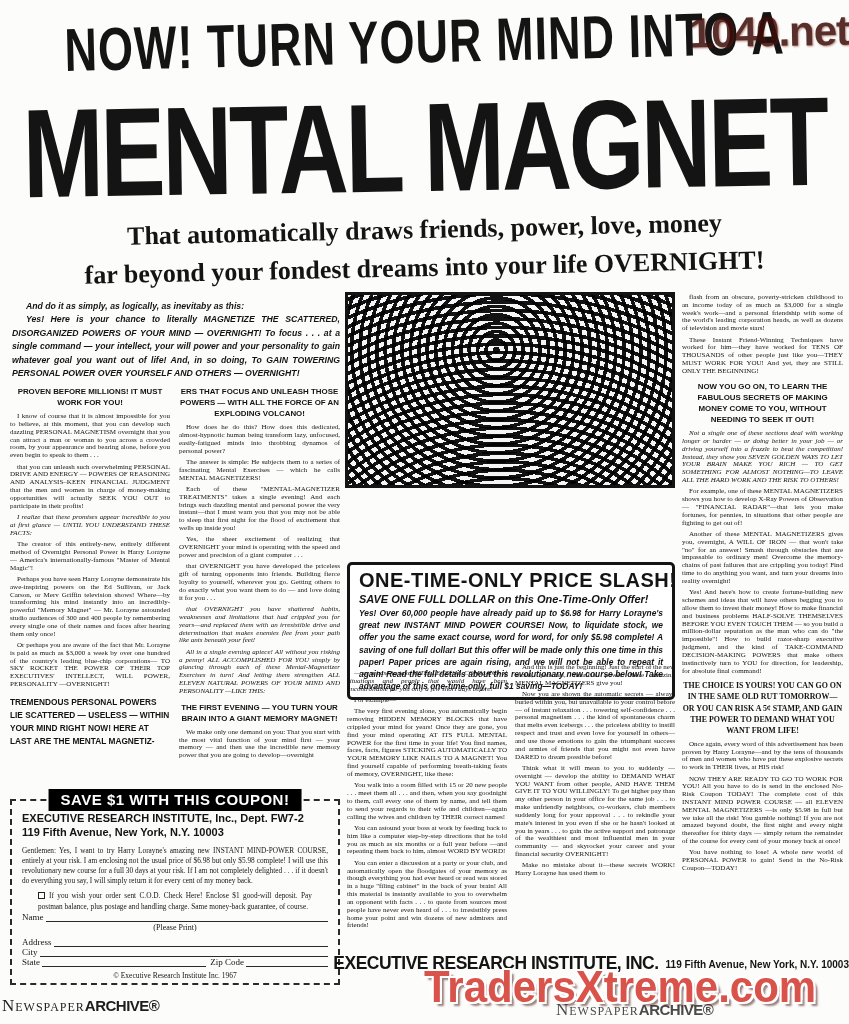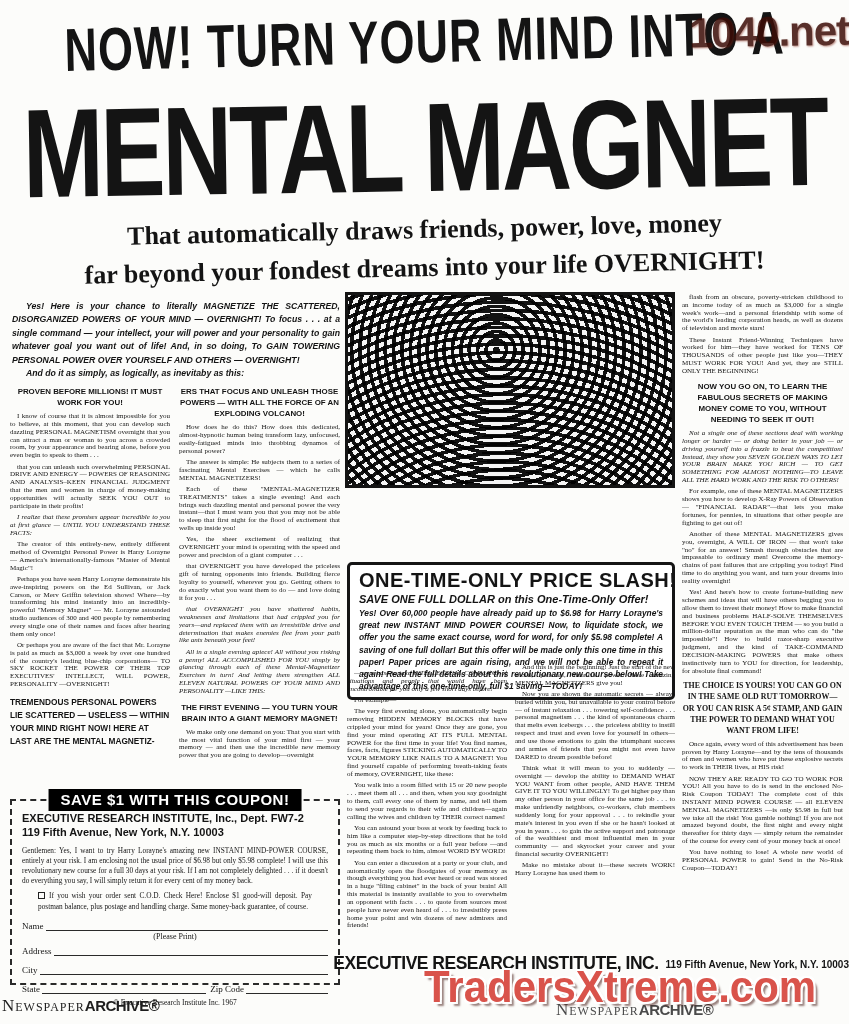--- a/index.html
+++ b/index.html
@@ -81,21 +81,21 @@
     position:absolute; top:-12px; left:50%; transform:translateX(-50%);
     background:#000000; color:#fff; font-family:"Liberation Sans", sans-serif;
     font-weight:700; font-size:15px; padding:2px 12px 3px; white-space:nowrap;
     letter-spacing:.5px;
   }
   .c-company { font-family:"Liberation Sans", sans-serif; font-weight:700; font-size:11px; line-height:1.3; }
   .c-body { font-size:7.3px; line-height:1.4; text-align:justify; margin:6px 0 0; }
   .c-cod  { font-size:7.3px; line-height:1.4; text-align:justify; margin:5px 16px 0; }
   .checkbox { display:inline-block; width:7px; height:7px; border:1px solid #222;
     margin-right:4px; vertical-align:-1px; }
-  .fline { display:flex; align-items:flex-end; margin-top:9px; font-size:9px; }
+  .fline { display:flex; align-items:flex-end; font-size:9px; }
   .fline .flabel { white-space:nowrap; }
   .frule { flex:1; border-bottom:1px solid #2a2a2a; height:8px; margin-left:2px; }
   .frule-short { flex:0.5; }
   .zip-label { white-space:nowrap; margin-left:4px; }
   .pprint { text-align:center; font-size:8px; margin-top:1px; }
   .c-copy { text-align:center; font-size:7.5px; margin-top:4px; }
   
   .footerline {
     position:absolute; left:350px; top:952px; width:499px;
     display:flex; align-items:baseline; justify-content:flex-end; gap:7px;
@@ -137,22 +137,22 @@
 
 <div id="page">
 
   <div class="kicker">NOW! TURN YOUR MIND INTO A</div>
   <div class="wm wm-1040">1040.net</div>
   <div class="title">MENTAL MAGNET</div>
   <div class="sub sub1">That automatically draws friends, power, love, money</div>
   <div class="sub sub2">far beyond your fondest dreams into your life OVERNIGHT!</div>
 
   <section class="intro">
+    <p>And do it as simply, as logically, as inevitaby as this:</p>
     <p>Yes! Here is your chance to literally MAGNETIZE THE SCATTERED, DISORGANIZED POWERS OF YOUR MIND — OVERNIGHT! To focus . . . at a single command — your intellect, your will power and your personality to gain whatever goal you want out of life! And, in so doing, To GAIN TOWERING PERSONAL POWER OVER YOURSELF AND OTHERS — OVERNIGHT!</p>
-    <p>And do it as simply, as logically, as inevitaby as this:</p>
   </section>
 
   <section class="col col1">
     <h3 class="colhead">PROVEN BEFORE MILLIONS! IT MUST WORK FOR YOU!</h3>
     <p>I know of course that it is almost impossible for you to believe, at this moment, that you can develop such dazzling PERSONAL MAGNETISM overnight that you can attract a man or woman to you across a crowded room, by your appearance and bearing alone, before you even begin to speak to them . . .</p>
     <p>that you can unleash such overwhelming PERSONAL DRIVE AND ENERGY — POWERS OF REASONING AND ANALYSIS–KEEN FINANCIAL JUDGMENT that the men and women in charge of money-making opportunities will actually SEEK YOU OUT to participate in their profits!</p>
     <p class="i">I realize that these promises appear incredible to you at first glance — UNTIL YOU UNDERSTAND THESE FACTS:</p>
     <p>The creator of this entirely-new, entirely different method of Overnight Personal Power is Harry Lorayne — America's internationally-famous "Master of Mental Magic"!</p>
     <p>Perhaps you have seen Harry Lorayne demonstrate his awe-inspiring powers on the Ed Sullivan, or Jack Carson, or Merv Griffin television shows! Where—by transforming his mind instantly into an incredibly-powerful "Memory Magnet" — Mr. Lorayne astounded studio audiences of 300 and 400 people by remembering every single one of their names and faces after hearing them only once!</p>
     <p>Or perhaps you are aware of the fact that Mr. Lorayne is paid as much as $3,000 a week by over one hundred of the country's leading blue-chip corporations— TO SKY ROCKET THE POWER OF THEIR TOP EXECUTIVES' INTELLECT, WILL POWER, PERSONALITY —OVERNIGHT!</p>

